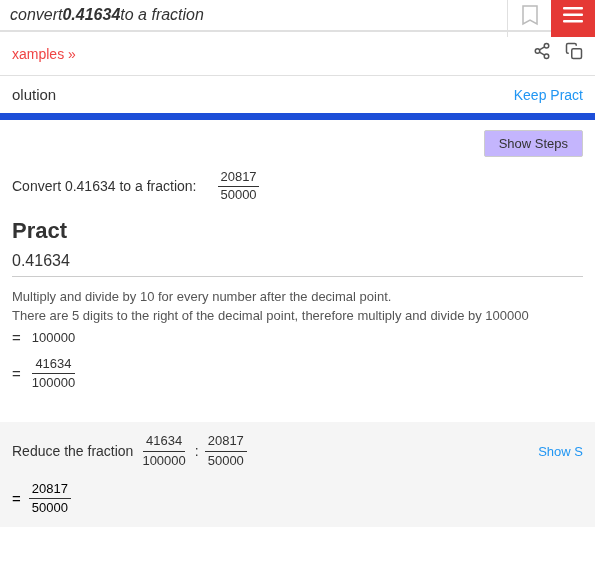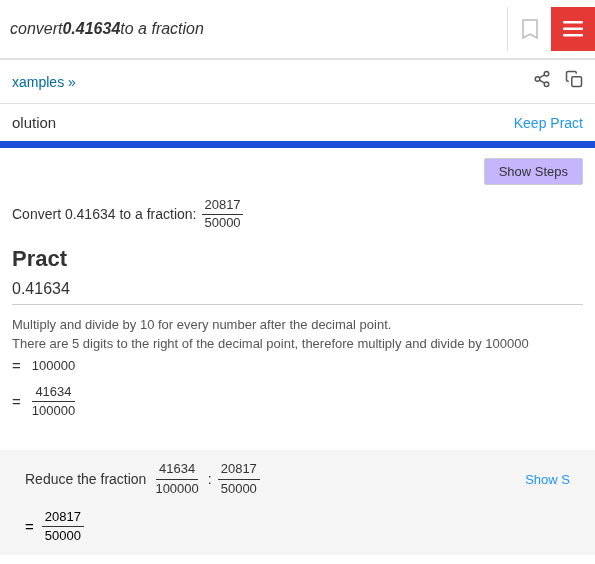--- a/index.html
+++ b/index.html
@@ -10,21 +10,21 @@
       width: 595px;
       overflow-x: hidden;
     }
 
     
     .header {
       display: flex;
       align-items: center;
       border-bottom: 2px solid #e0e0e0;
       padding: 0;
-      height: 60px;
+      height: 32px;
     }
     .search-bar {
       flex: 1;
       display: flex;
       align-items: center;
       padding: 0 10px;
       font-size: 16px;
       font-style: italic;
       color: #333;
     }
@@ -54,21 +54,21 @@
 
     
     .sub-header {
       display: flex;
       align-items: center;
       justify-content: space-between;
       padding: 10px 12px;
       border-bottom: 1px solid #e0e0e0;
     }
     .examples-link {
-      color: #0369a1;
+      color: #ef4444;
       font-size: 14px;
       cursor: pointer;
       text-align: right;
     }
     .sub-header-icons {
       display: flex;
       gap: 14px;
       align-items: center;
     }
     .sub-icon {
@@ -116,20 +116,21 @@
       padding: 6px 12px 12px 12px;
     }
 
     
     .convert-line {
       display: flex;
       align-items: center;
       margin-bottom: 14px;
       font-size: 14px;
       color: #333;
+      gap: 16px;
     }
     .convert-line .label {
       margin-right: 6px;
     }
 
     
     .fraction {
       display: inline-flex;
       flex-direction: column;
       align-items: center;
@@ -203,21 +204,21 @@
       text-align: center;
     }
     .frac-container .den-row {
       padding: 0 3px;
       text-align: center;
     }
 
     
     .reduce-section {
       background: #f5f5f5;
-      padding: 10px 25px;
+      padding: 10px 12px;
       margin: 10px 0;
     }
     .reduce-header {
       display: flex;
       align-items: center;
       justify-content: space-between;
       margin-bottom: 10px;
     }
     .reduce-label {
       font-size: 14px;

